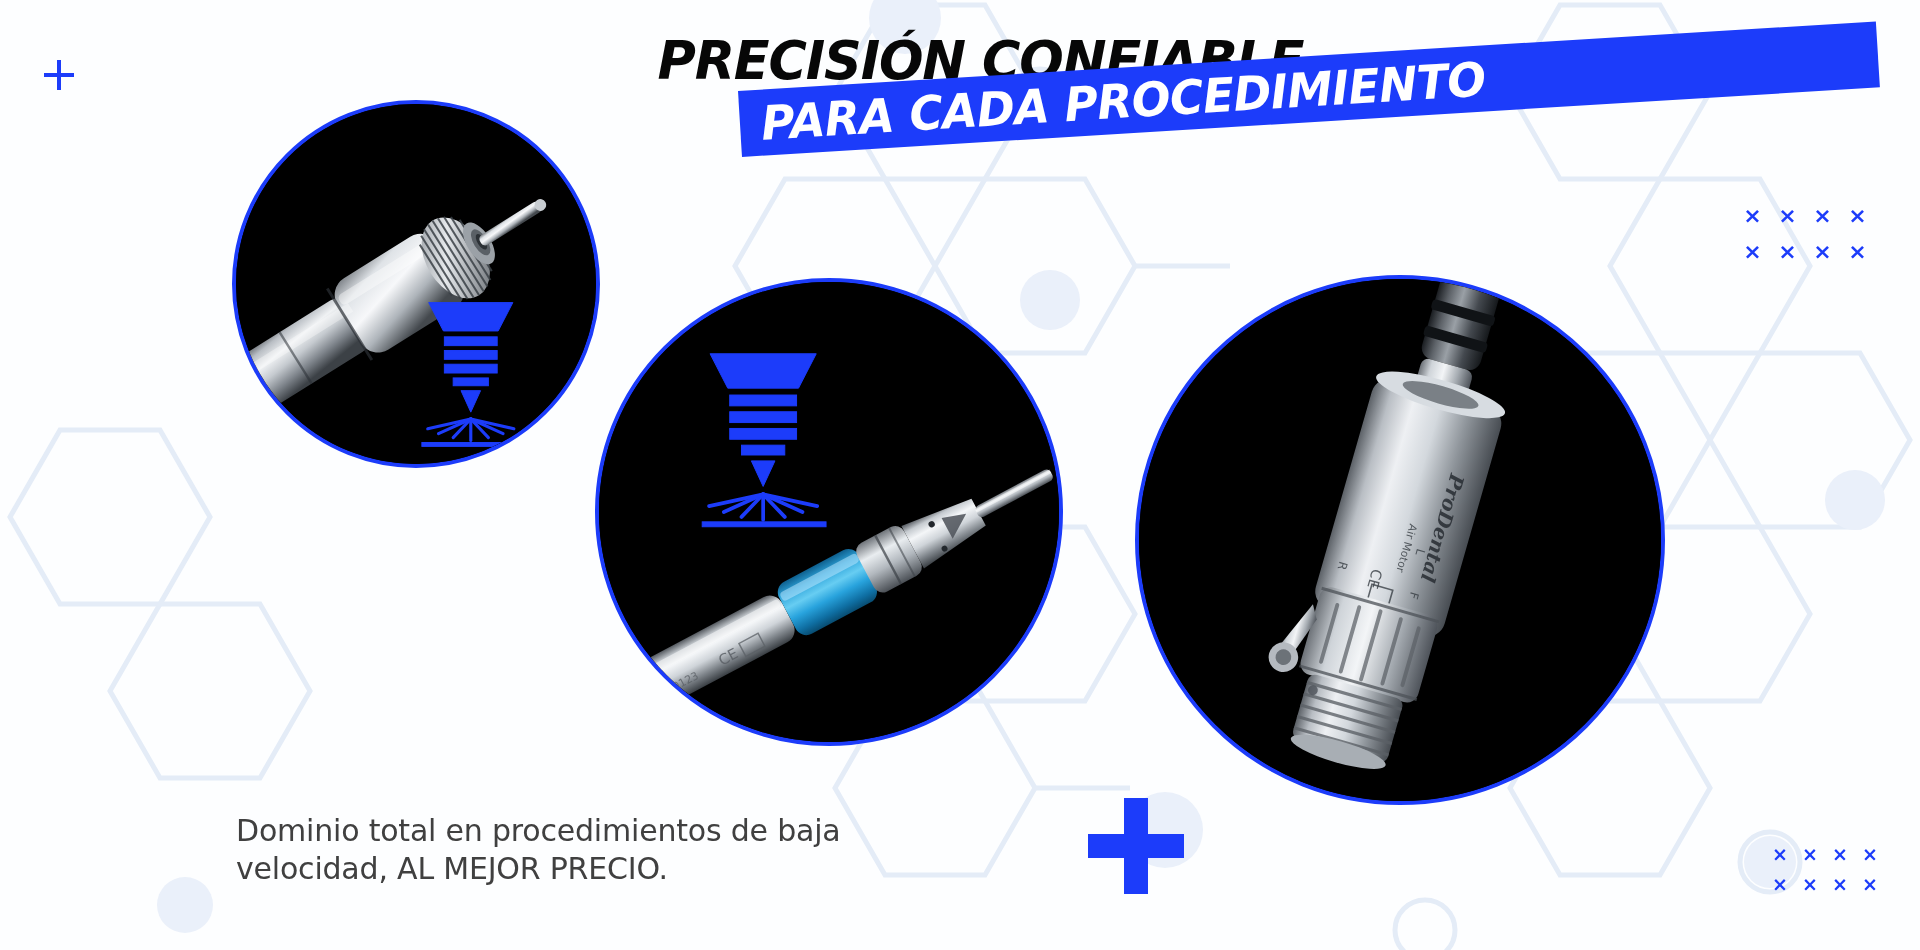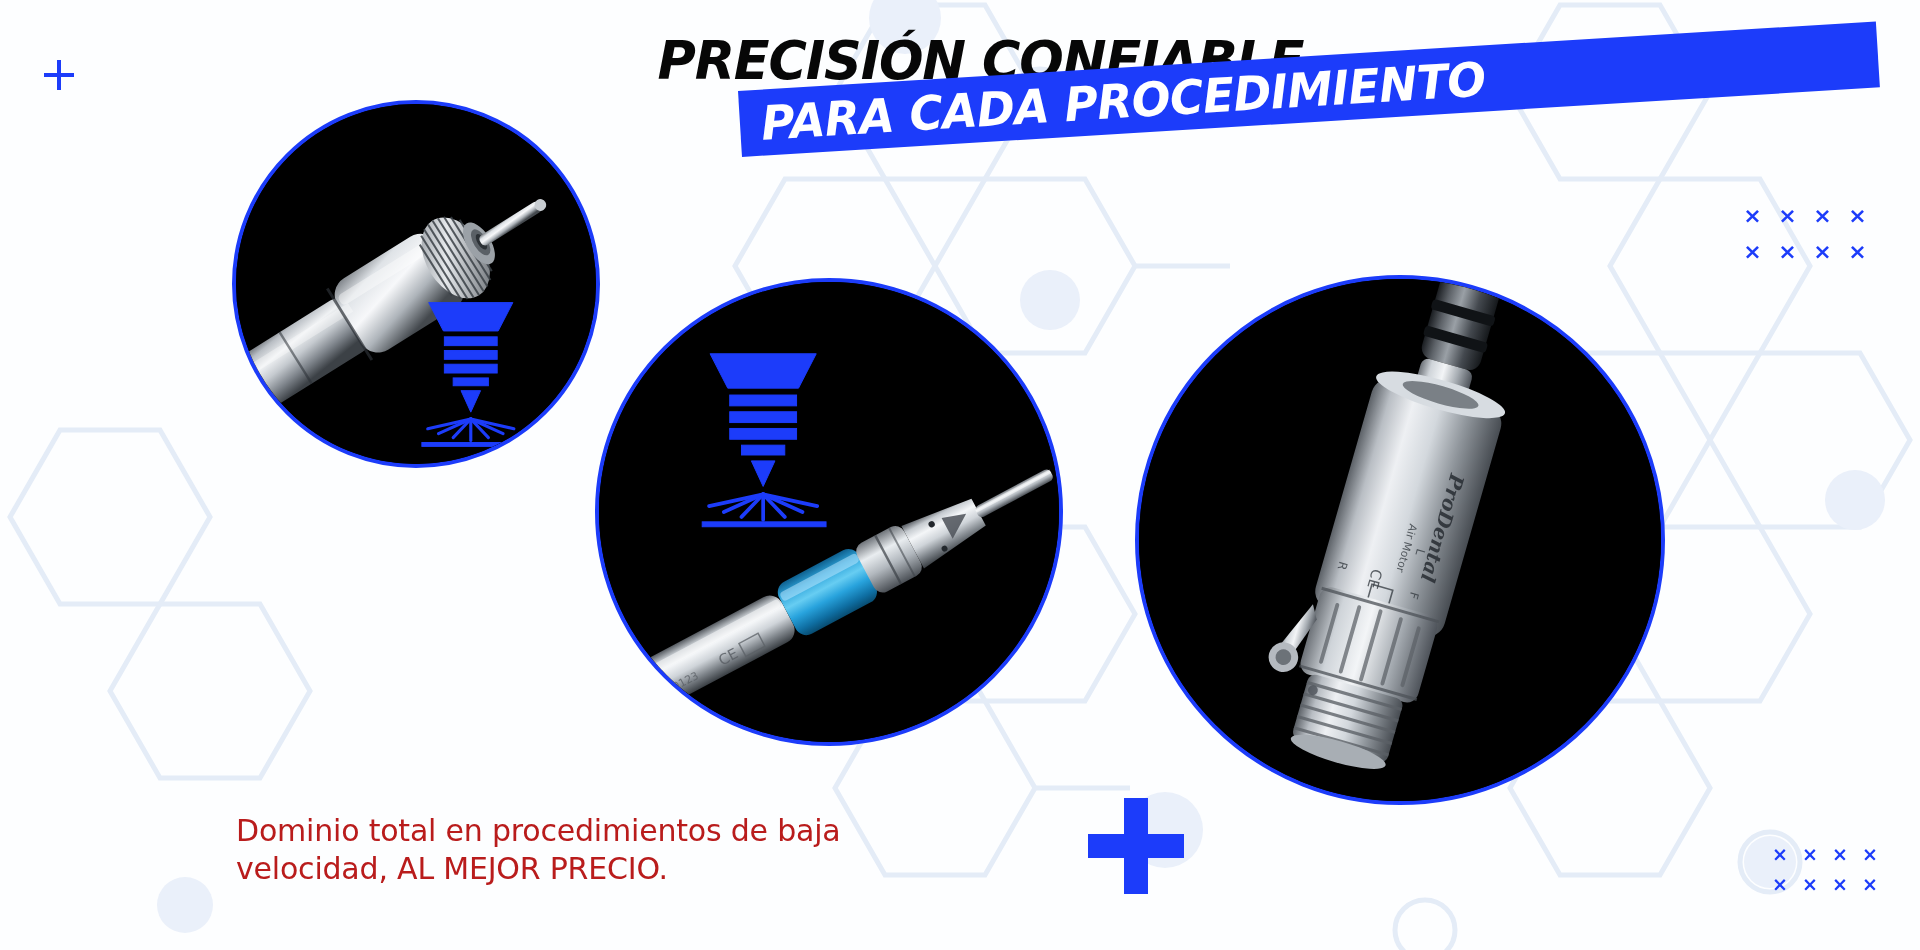--- a/index.html
+++ b/index.html
@@ -140,21 +140,21 @@
   #x-grid-bottom .xm { font-size:19px; }
 
   
   #caption {
     position:absolute;
     left:236px; top:812px;
     width:740px;
     font-family:"DejaVu Sans", sans-serif;
     font-size:30px;
     line-height:1.28;
-    color:#b91c1c;
+    color:#404040;
     z-index:6;
     letter-spacing:-0.2px;
   }
 </style>
 </head>
 <body>
 
 <div id="stage">
 
   <svg id="bg-pattern" viewBox="0 0 1920 950" xmlns="http://www.w3.org/2000/svg">

